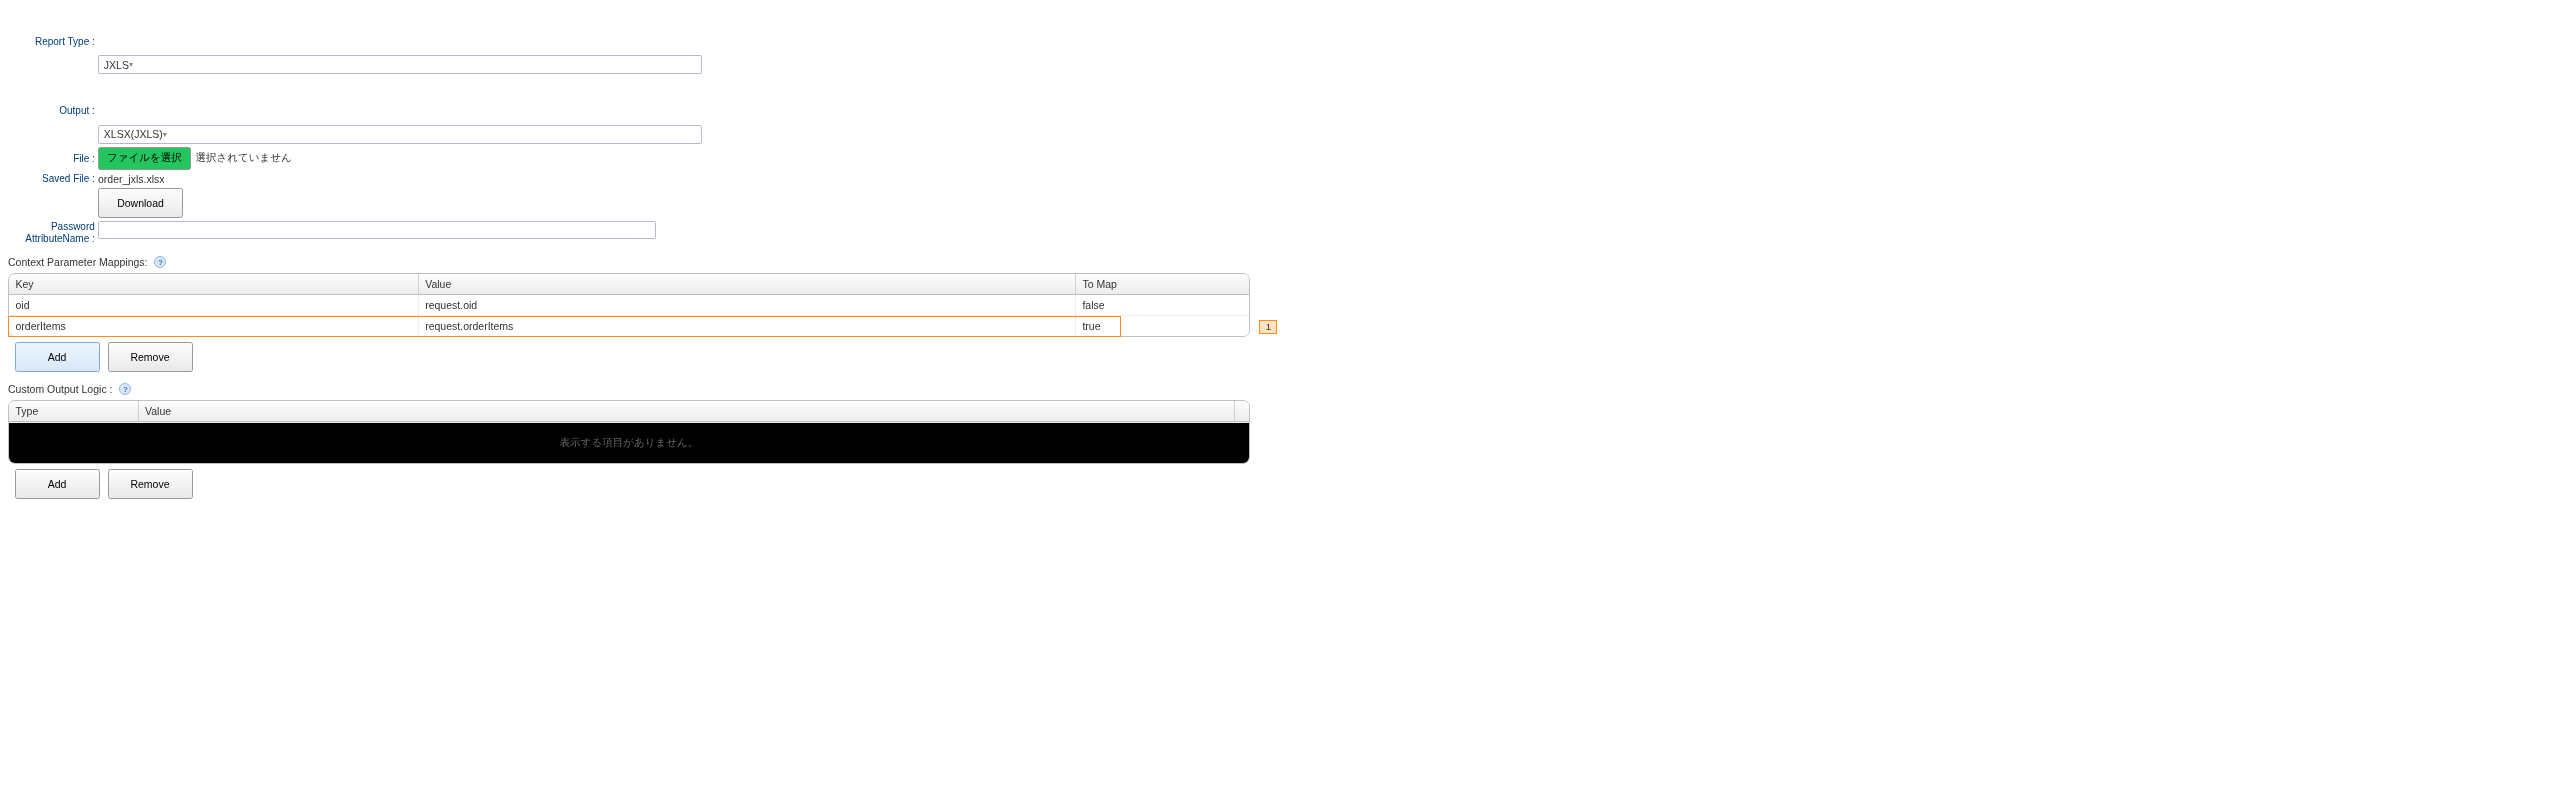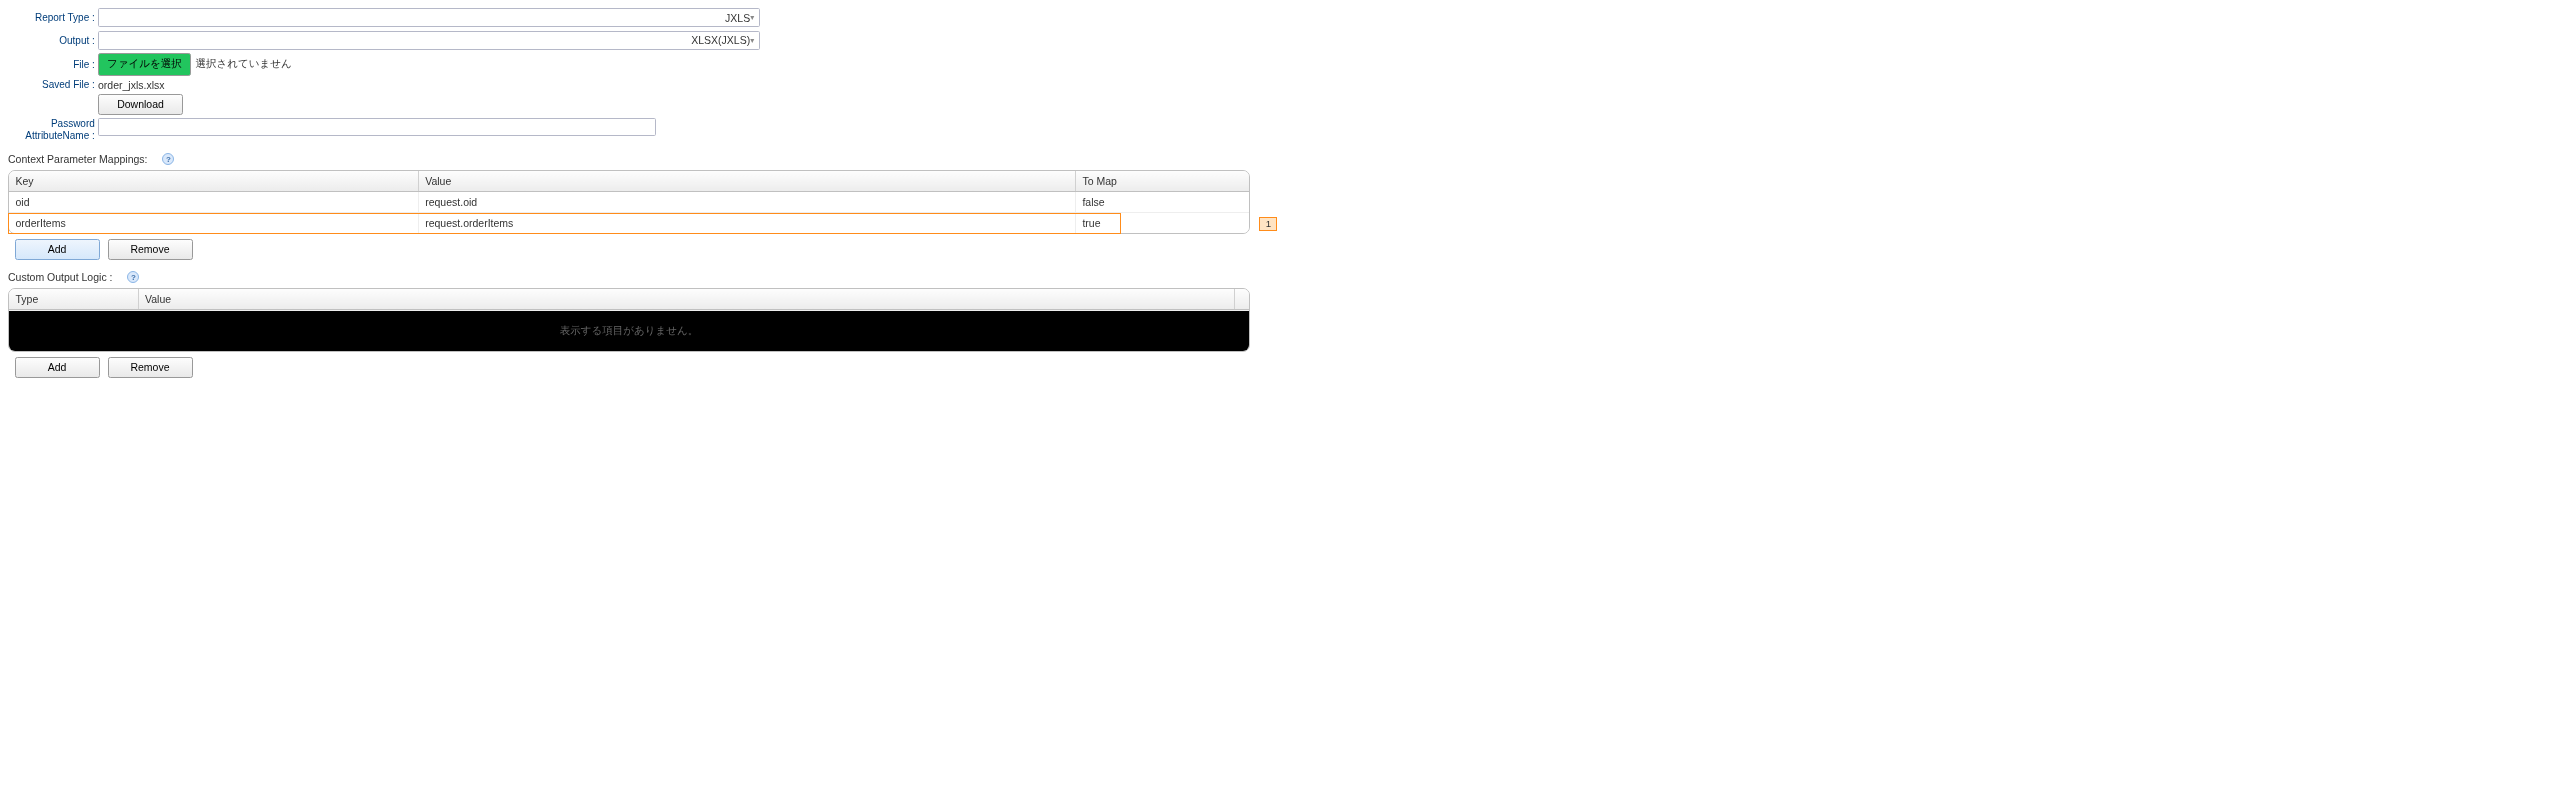--- a/index.html
+++ b/index.html
@@ -18,32 +18,33 @@
   }
   .form-label {
     width: 90px;
     text-align: right;
     color: #003d7a;
     font-weight: normal;
     padding-right: 3.2px;
     font-size: 10px;
   }
   .form-select {
-    width: 662px;
+    width: 604px;
     height: 19.4px;
     border: 0.8px solid #b5b8c8;
     border-radius: 1.6px;
     background: #fff;
     padding: 1.6px 4.8px;
     font-size: 10.5px;
     position: relative;
     display: flex;
     align-items: center;
-    justify-content: flex-end;
-    cursor: pointer;
+    justify-content: flex-start;
+    cursor: pointer;
+    margin-top: 47px;
   }
   .form-select .arrow {
     color: #888;
     font-size: 8px;
   }
   .form-input {
     width: 558px;
     height: 18px;
     border: 0.8px solid #b5b8c8;
     border-radius: 1.6px;
@@ -67,36 +68,36 @@
     font-size: 10.5px;
   }
   .btn {
     background: linear-gradient(#fdfdfd, #e9e9e9);
     border: 0.8px solid #999;
     border-radius: 2.4px;
     padding: 3.2px 19.4px;
     font-size: 10.5px;
     cursor: pointer;
     min-width: 85px;
-    height: 21px;
+    height: 30px;
   }
   .btn-primary {
     background: linear-gradient(#eef5fd, #d6e8fb);
     border: 0.8px solid #7fa8d6;
   }
   .btn-small {
     padding: 2.4px 16px;
   }
   .section-label {
     color: #333;
     font-size: 10.5px;
     margin: 11.3px 0 4.8px 0;
     display: flex;
     align-items: center;
-    gap: 15px;
+    gap: 7px;
   }
   .help-icon {
     width: 12px;
     height: 12px;
     border-radius: 50%;
     background: #d9e8fb;
     border: 0.8px solid #8bb6e6;
     color: #3d6ea8;
     font-size: 8px;
     display: inline-flex;

